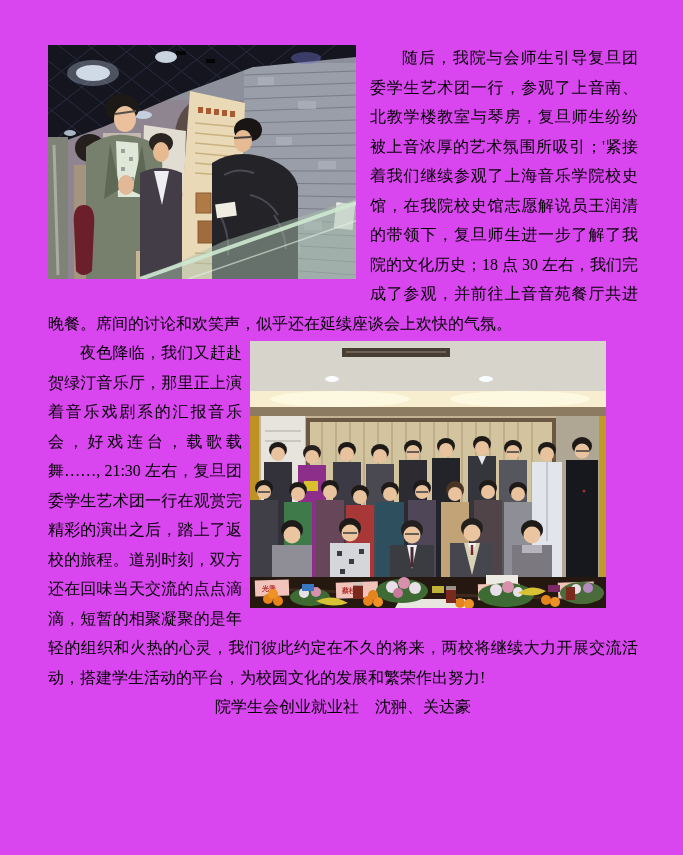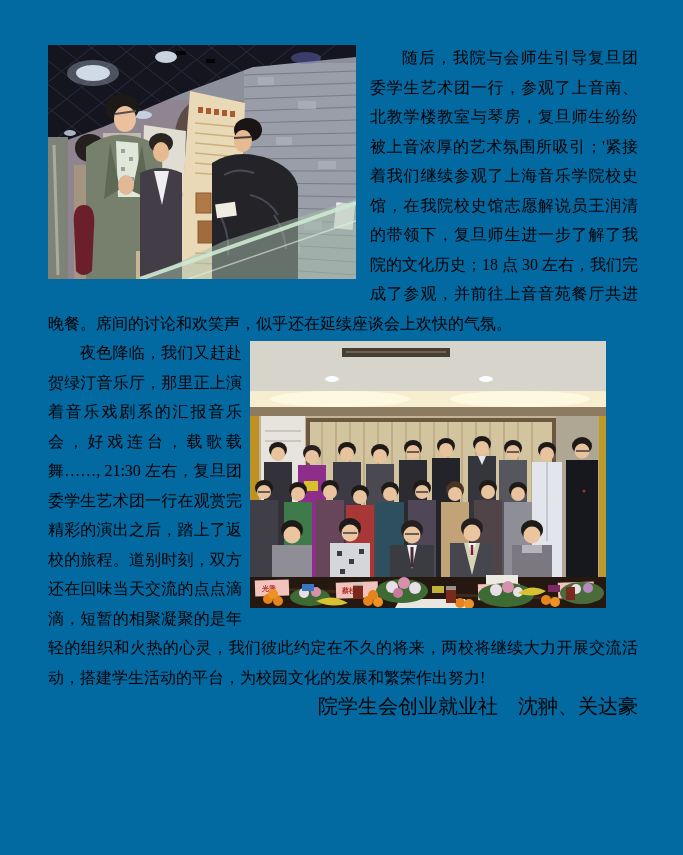--- a/index.html
+++ b/index.html
@@ -1,24 +1,24 @@
 <!DOCTYPE html>
 <html><head>
 <meta charset="utf-8">
 <style>
   html,body{margin:0;padding:0;background:#ffffff;}
   body{width:683px;height:855px;overflow:hidden;
        font-family:"Liberation Serif","DejaVu Serif",serif;color:#000;}
-  .page{box-sizing:border-box;width:683px;height:855px;padding:43px 45px 0 48px;background:#0369a1;}
+  .page{box-sizing:border-box;width:683px;height:855px;padding:43px 45px 0 48px;background:#d946ef;}
   .doc-text{font-size:16px;line-height:29.5px;text-align:justify;}
   .doc-text p{margin:0;text-indent:2em;}
   .photo1{float:left;width:308px;height:234px;margin:2px 14px 10px 0;}
   .photo2wrap{float:right;width:388px;margin:3px 0 10px 8px;}
   .photo2{width:356px;height:267px;font-weight:bold;}
-  .signature{font-size:20px;line-height:29.5px;text-align:right;}
+  .signature{font-size:16px;line-height:29.5px;text-align:center;}
   svg{display:block;width:100%;height:100%;}
   .cardtext{font-size:7px;fill:#b23030;font-family:"Liberation Serif","DejaVu Serif",serif;}
 </style>
 </head>
 <body>
 
 <div class="page">
 
   <div class="doc-text">
     <div class="photo1">

